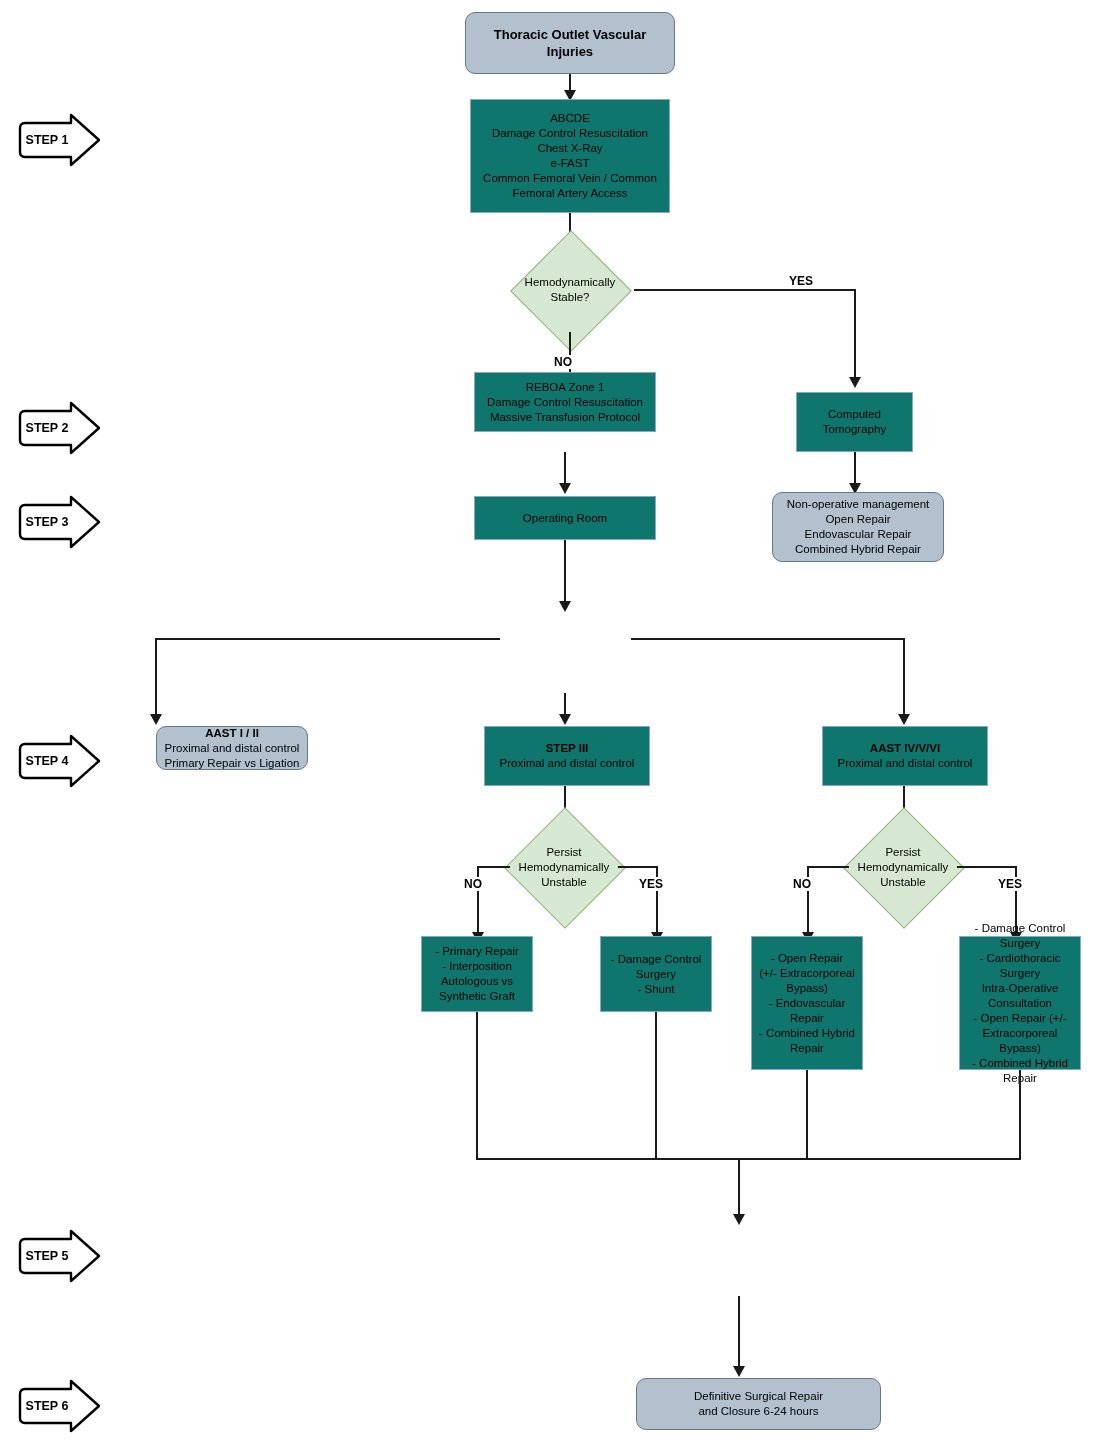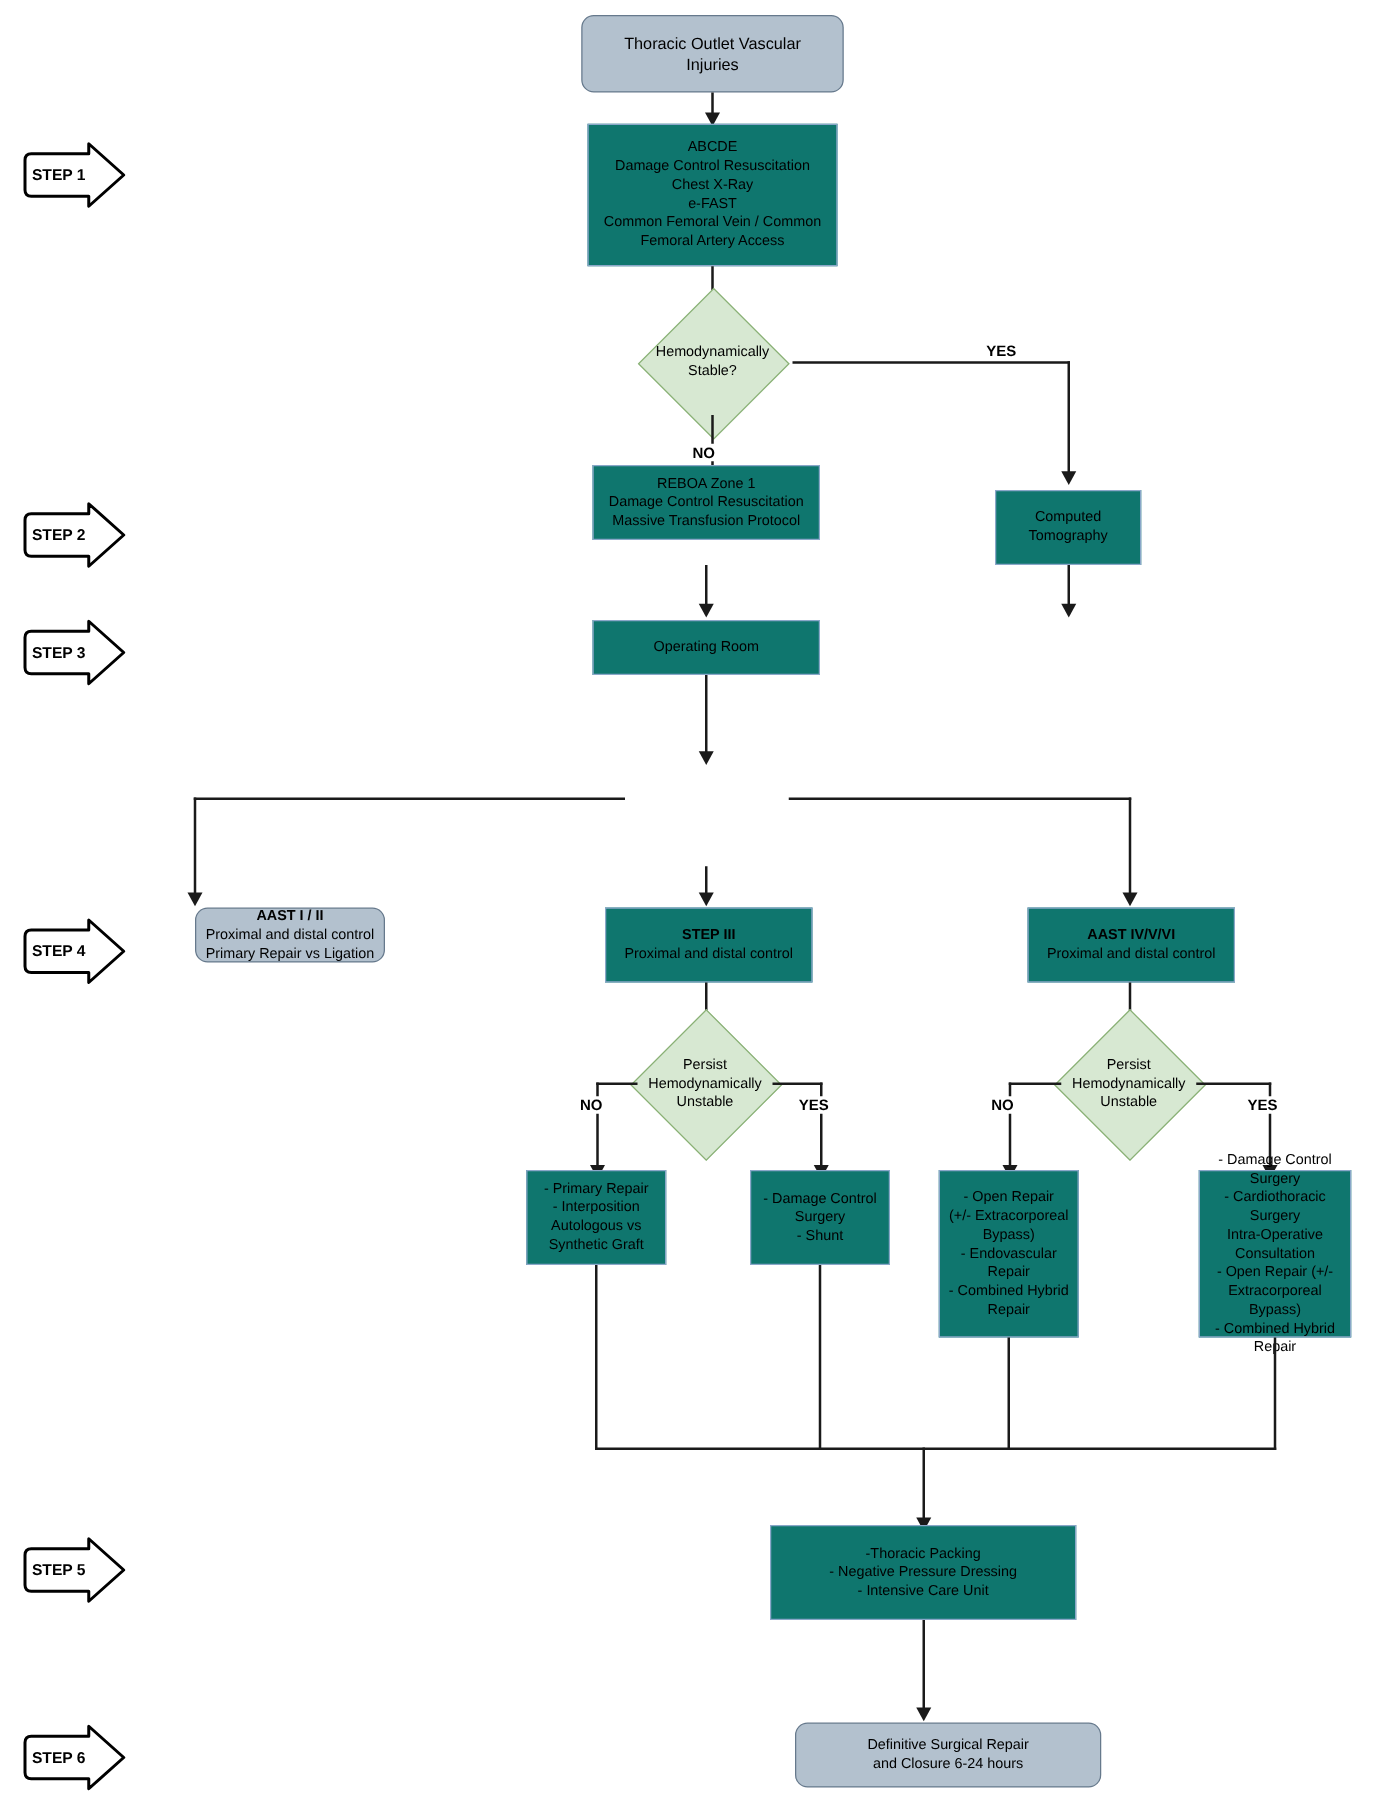--- a/index.html
+++ b/index.html
@@ -34,21 +34,21 @@
   .node.blue {
     background: #0f766e;
     border: 1px solid #8aa7c9;
   }
   .node.gray {
     background: #b3c1ce;
     border: 1px solid #66798c;
     border-radius: 10px;
   }
   .node.bold {
-    font-weight: normal;
+    font-weight: bold;
     font-size: 13px;
     line-height: 17px;
   }
   .node .hdr {
     font-weight: bold;
   }
 
   
   .diamond {
     position: absolute;
@@ -217,20 +217,24 @@
 Tomography</div>
 
   <div class="ln lnv" style="left:564px; top:452px; height:32px;"></div>
   <div class="arw down" style="left:559px; top:483px;"></div>
 
   <div class="ln lnv" style="left:854px; top:452px; height:32px;"></div>
   <div class="arw down" style="left:849px; top:483px;"></div>
 
   <div class="node blue" style="left:474px; top:496px; width:182px; height:44px;">Operating Room</div>
 
+  <div class="node gray" style="left:772px; top:492px; width:172px; height:70px;">Non-operative management
+Open Repair
+Endovascular Repair
+Combined Hybrid Repair</div>
 
   <div class="ln lnv" style="left:564px; top:540px; height:62px;"></div>
   <div class="arw down" style="left:559px; top:601px;"></div>
 
 
   <div class="ln lnh" style="left:155px; top:638px; width:345px;"></div>
   <div class="ln lnv" style="left:155px; top:638px; height:78px;"></div>
   <div class="arw down" style="left:150px; top:714px;"></div>
 
   <div class="ln lnv" style="left:564px; top:693px; height:23px;"></div>
@@ -325,23 +329,20 @@
 
   <div class="ln lnv" style="left:476px; top:1012px; height:148px;"></div>
   <div class="ln lnv" style="left:655px; top:1012px; height:148px;"></div>
   <div class="ln lnv" style="left:806px; top:1070px; height:90px;"></div>
   <div class="ln lnv" style="left:1019px; top:1070px; height:90px;"></div>
   <div class="ln lnh" style="left:476px; top:1158px; width:545px;"></div>
 
   <div class="ln lnv" style="left:738px; top:1158px; height:57px;"></div>
   <div class="arw down" style="left:733px; top:1214px;"></div>
 
-  <div class="node blue" style="left:616px; top:1220px; width:245px; height:76px;">-Thoracic Packing
-- Negative Pressure Dressing
-- Intensive Care Unit</div>
 
   <div class="ln lnv" style="left:738px; top:1296px; height:72px;"></div>
   <div class="arw down" style="left:733px; top:1366px;"></div>
 
   <div class="node gray" style="left:636px; top:1378px; width:245px; height:52px;">Definitive Surgical Repair
 and Closure 6-24 hours</div>
 
 </div>
 
 </body></html>

